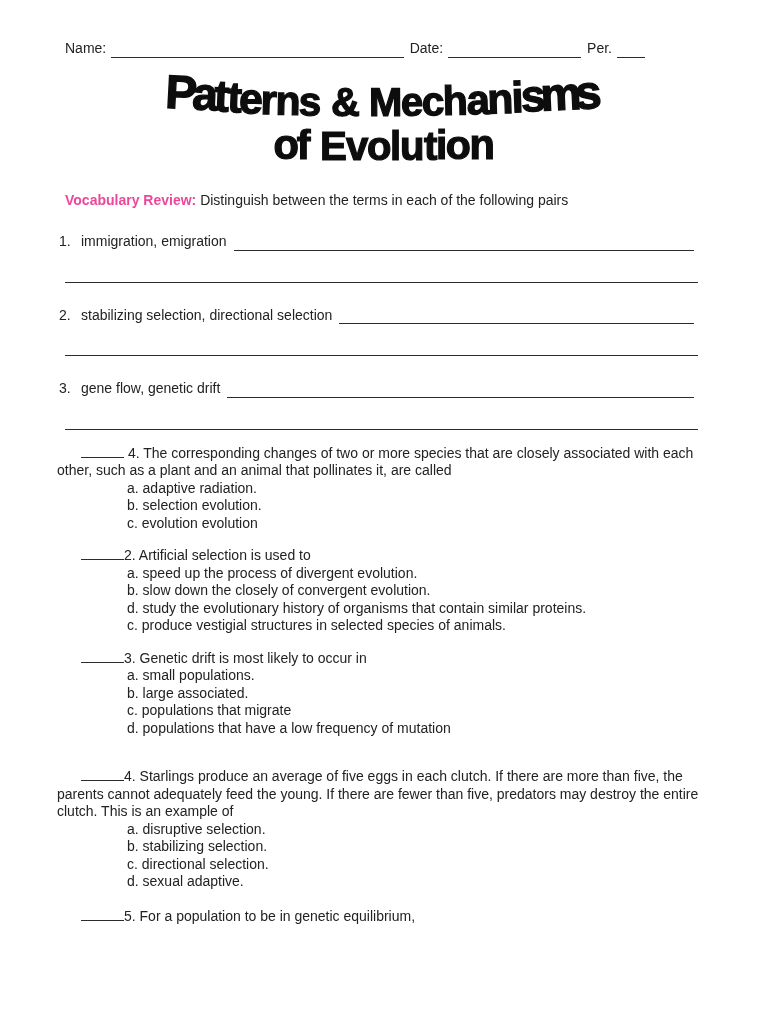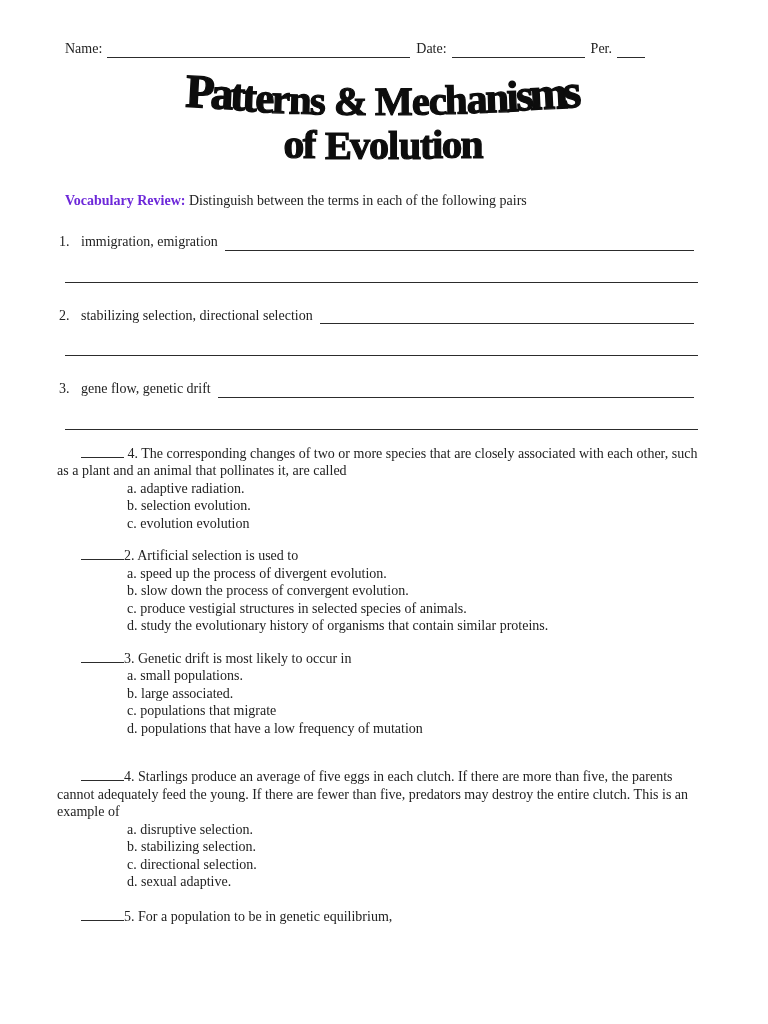--- a/index.html
+++ b/index.html
@@ -3,21 +3,21 @@
 <meta charset="utf-8">
 <style>
   html,body { margin:0; padding:0; background:#ffffff; }
   .page {
     position:relative;
     width:768px; height:1024px;
     margin:0 auto;
     background:#fff;
     box-sizing:border-box;
     padding:40px 58px 12px 57px;
-    font-family:Liberation Serif, serif;
+    font-family:Liberation Sans, sans-serif;
     font-size:14px;
     line-height:1.25;
     color:#222;
     overflow:hidden;
   }
 
   
   .header-line {
     display:flex; align-items:flex-end;
     margin-left:8px; width:580px;
@@ -41,21 +41,21 @@
     font-size:40px;
     line-height:44px;
     color:#0d0d0d;
     letter-spacing:-1px;
     -webkit-text-stroke:1.2px #0d0d0d;
   }
   .arch-ch { display:inline-block; }
 
   
   .section-head { margin:24px 0 0 8px; }
-  .section-head b { color:#6d28d9;margin-top:15px; }
+  .section-head b { color:#ec4899;margin-top:15px; }
 
   
   .vocab-item {
     display:flex; align-items:flex-end;
     margin:24px 0 0 2px;
   }
   .v-num { width:22px; flex:none; }
   .v-text { flex:none; padding-right:7px; white-space:nowrap; }
   .fill-line { flex:1; margin-right:16px; border-bottom:1.5px solid #2c2c2c; height:13px; }
   .cont-line {
@@ -130,23 +130,23 @@
         <div>a. adaptive radiation.</div>
         <div>b. selection evolution.</div>
         <div>c. evolution evolution</div>
       </div>
     </div>
 
     <div class="question">
       <p class="q-lead"><span class="mc-blank"></span><span>2. Artificial selection is used to</span></p>
       <div class="choices">
         <div>a. speed up the process of divergent evolution.</div>
-        <div>b. slow down the process of convergent evolution.</div>
+        <div>b. slow down the closely of convergent evolution.</div>
+        <div>d. study the evolutionary history of organisms that contain similar proteins.</div>
         <div>c. produce vestigial structures in selected species of animals.</div>
-        <div>d. study the evolutionary history of organisms that contain similar proteins.</div>
       </div>
     </div>
 
     <div class="question">
       <p class="q-lead"><span class="mc-blank"></span><span>3. Genetic drift is most likely to occur in</span></p>
       <div class="choices">
         <div>a. small populations.</div>
         <div>b. large associated.</div>
         <div>c. populations that migrate</div>
         <div>d. populations that have a low frequency of mutation</div>

